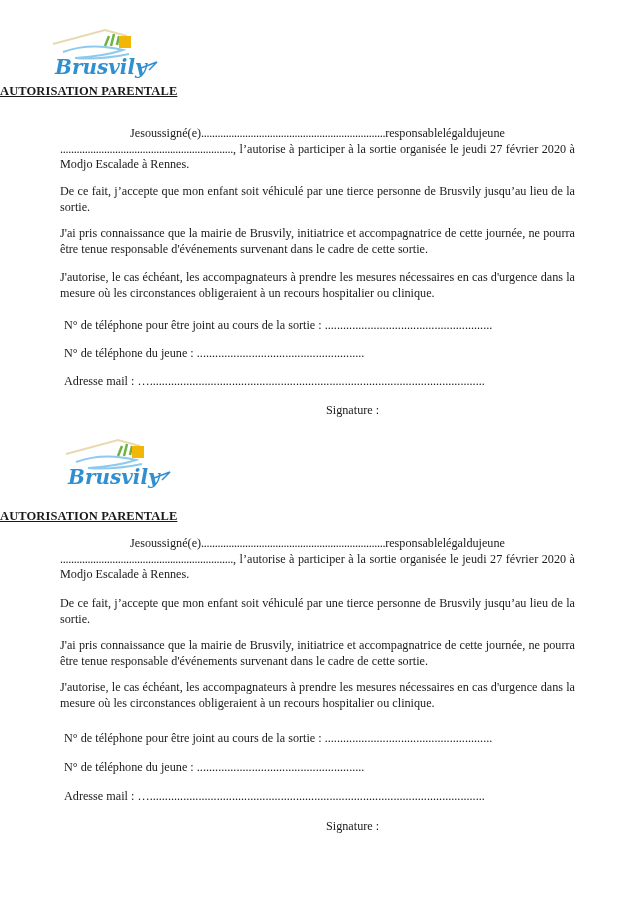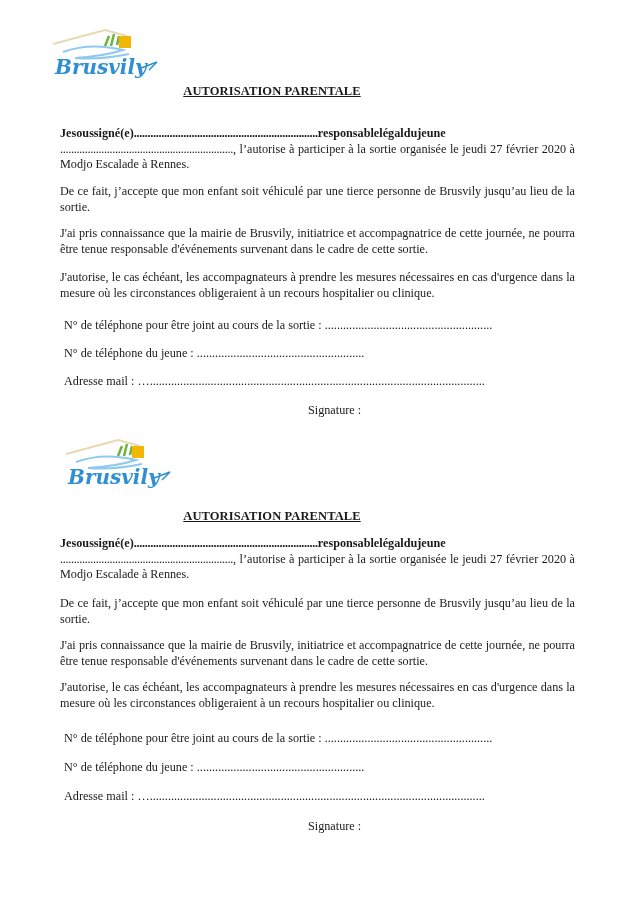--- a/index.html
+++ b/index.html
@@ -1,26 +1,26 @@
 <!DOCTYPE html>
 <html><head>
   <meta charset="utf-8">
   <style>
     html, body { margin: 0; padding: 0; background: #ffffff; }
     body { width: 636px; height: 900px; position: relative; overflow: hidden;
            font-family: "Liberation Serif", serif; color: #1a1a1a; font-size: 12.2px; }
     .form { position: absolute; left: 0; width: 636px; }
     .logo { position: absolute; width: 120px; height: 60px; }
-    .title { position: absolute; left: 0; width: 544px; text-align: center; font-weight: bold;
+    .title { position: absolute; left: 0; width: 544px; font-weight: bold;
              text-decoration: underline; font-size: 12.5px; letter-spacing: 0.1px; }
     .p { position: absolute; left: 60px; width: 515px; line-height: 15.5px; text-align: justify; }
-    .line1 { display: flex; justify-content: flex-start; font-weight: bold; }
+    .line1 { display: flex; justify-content: center; }
     .dots { letter-spacing: -0.3px; }
     .field { position: absolute; left: 64px; white-space: nowrap; }
-    .sig { position: absolute; left: 308px; white-space: nowrap; }
+    .sig { position: absolute; left: 326px; white-space: nowrap; }
   </style>
 </head>
 <body>
 
 <div class="form" style="top:0;">
   <div class="logo" style="left:45px; top:22px;">
     <svg width="120" height="60" viewBox="0 0 120 60">
       <path d="M8 22 L60 8 L82 14" fill="none" stroke="#e8d9b0" stroke-width="2"></path>
       <path d="M18 30 Q45 20 78 28 Q60 34 30 36 Q55 38 84 32" fill="none" stroke="#8ec9ee" stroke-width="2"></path>
       <path d="M60 24 L64 14 M66 24 L69 12 M72 23 L74 14" stroke="#6cb33f" stroke-width="2.5"></path>

